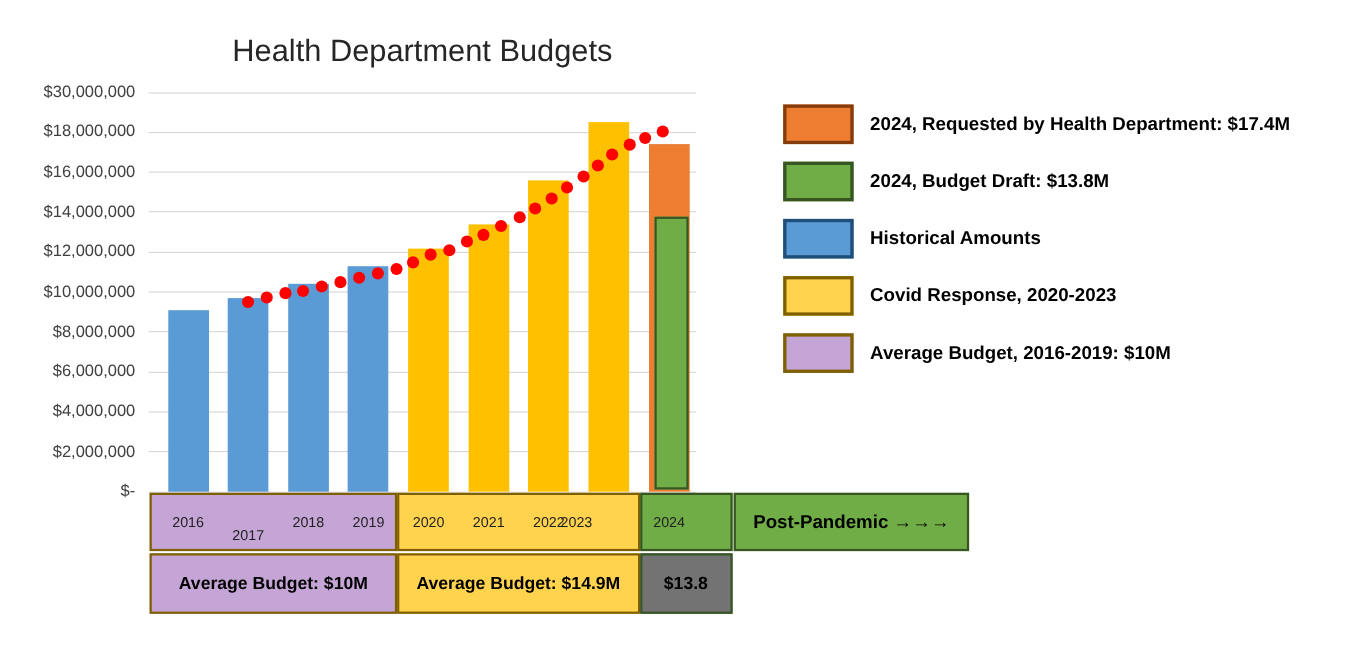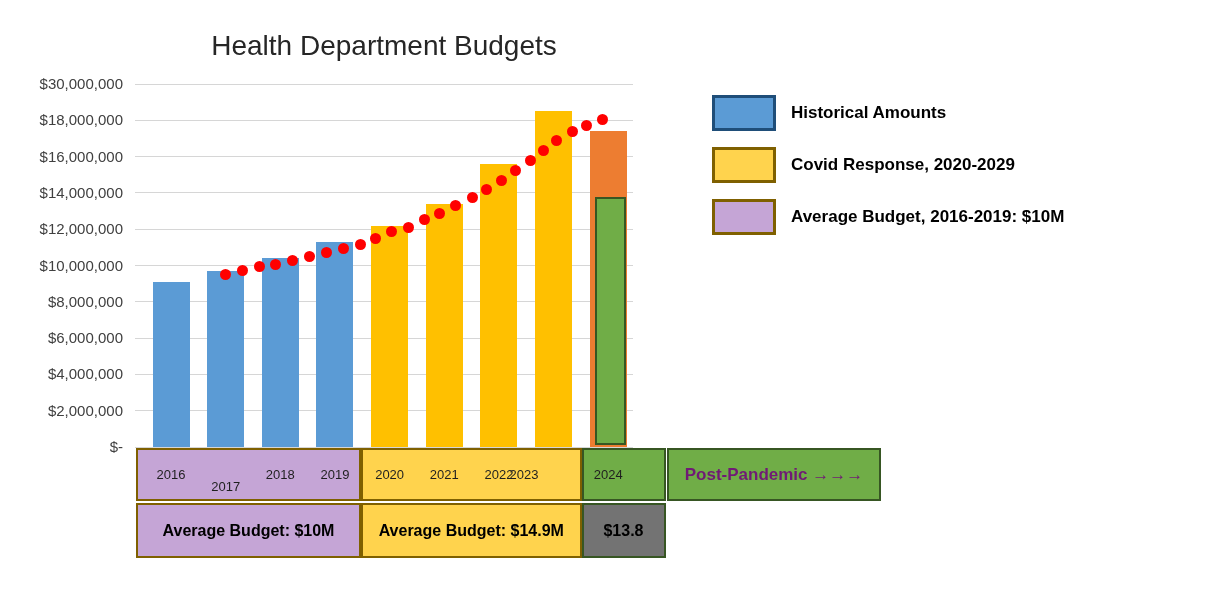--- a/index.html
+++ b/index.html
@@ -20,21 +20,21 @@
   .bar{position:absolute;}
   .dot{position:absolute;width:11px;height:11px;border-radius:50%;background:#ff0000;}
   .band-box{position:absolute;box-sizing:border-box;border:2px solid;}
   .year-label{
     position:absolute;transform:translateX(-50%);font-size:13px;color:#1f1f1f;line-height:19px;
   }
   .band-caption{
     position:absolute;display:flex;align-items:center;justify-content:center;
     font-size:16px;font-weight:bold;color:#000;text-align:center;box-sizing:border-box;
   }
-  .post-label{font-size:17px;font-weight:bold;color:#701a75;}
+  .post-label{font-size:17px;font-weight:bold;color:#000000;}
   .legend{position:absolute;left:712px;top:95px;display:flex;flex-direction:column;gap:16px;}
   .legend-item{display:flex;align-items:center;height:36px;}
   .legend-swatch{
     width:64px;height:36px;box-sizing:border-box;border:3px solid transparent;flex:0 0 64px;
   }
   .legend-label{margin-left:15px;font-size:17px;font-weight:bold;color:#000;white-space:nowrap;}
 </style>
 </head>
 <body>
 
@@ -114,25 +114,33 @@
       <div class="year-label" style="left: 608.28px; top: 465px;">2024</div>
       <div class="band-box" style="left: 667px; top: 448px; width: 214px; height: 53px; background: rgb(112, 173, 71); border-color: rgb(55, 86, 35); display: flex; align-items: center; justify-content: center;">
         <span class="post-label">Post-Pandemic →→→</span>
       </div>
       <div class="band-box band-caption" style="left: 136px; top: 503px; width: 225px; height: 55px; background: rgb(197, 165, 214); border-color: rgb(127, 96, 0);">Average Budget: $10M</div>
       <div class="band-box band-caption" style="left: 361px; top: 503px; width: 220.5px; height: 55px; background: rgb(255, 211, 77); border-color: rgb(127, 96, 0);">Average Budget: $14.9M</div>
       <div class="band-box band-caption" style="left: 581.5px; top: 503px; width: 84px; height: 55px; background: #737373; border-color: rgb(55, 86, 35);">$13.8</div>
     </div>
   <div class="legend">
     <div class="legend-item">
+      <span class="legend-swatch" style="background: rgb(237, 125, 49); border-color: rgb(132, 60, 12);"></span>
+      <span class="legend-label">2024, Requested by Health Department: $17.4M</span>
+    </div>
+    <div class="legend-item">
+      <span class="legend-swatch" style="background: rgb(112, 173, 71); border-color: rgb(55, 86, 35);"></span>
+      <span class="legend-label">2024, Budget Draft: $13.8M</span>
+    </div>
+    <div class="legend-item">
       <span class="legend-swatch" style="background: rgb(91, 155, 213); border-color: rgb(31, 78, 121);"></span>
       <span class="legend-label">Historical Amounts</span>
     </div>
     <div class="legend-item">
       <span class="legend-swatch" style="background: rgb(255, 211, 77); border-color: rgb(127, 96, 0);"></span>
-      <span class="legend-label">Covid Response, 2020-2029</span>
+      <span class="legend-label">Covid Response, 2020-2023</span>
     </div>
     <div class="legend-item">
       <span class="legend-swatch" style="background: rgb(197, 165, 214); border-color: rgb(127, 96, 0);"></span>
       <span class="legend-label">Average Budget, 2016-2019: $10M</span>
     </div>
   </div>
 </div>
 
 </body></html>

